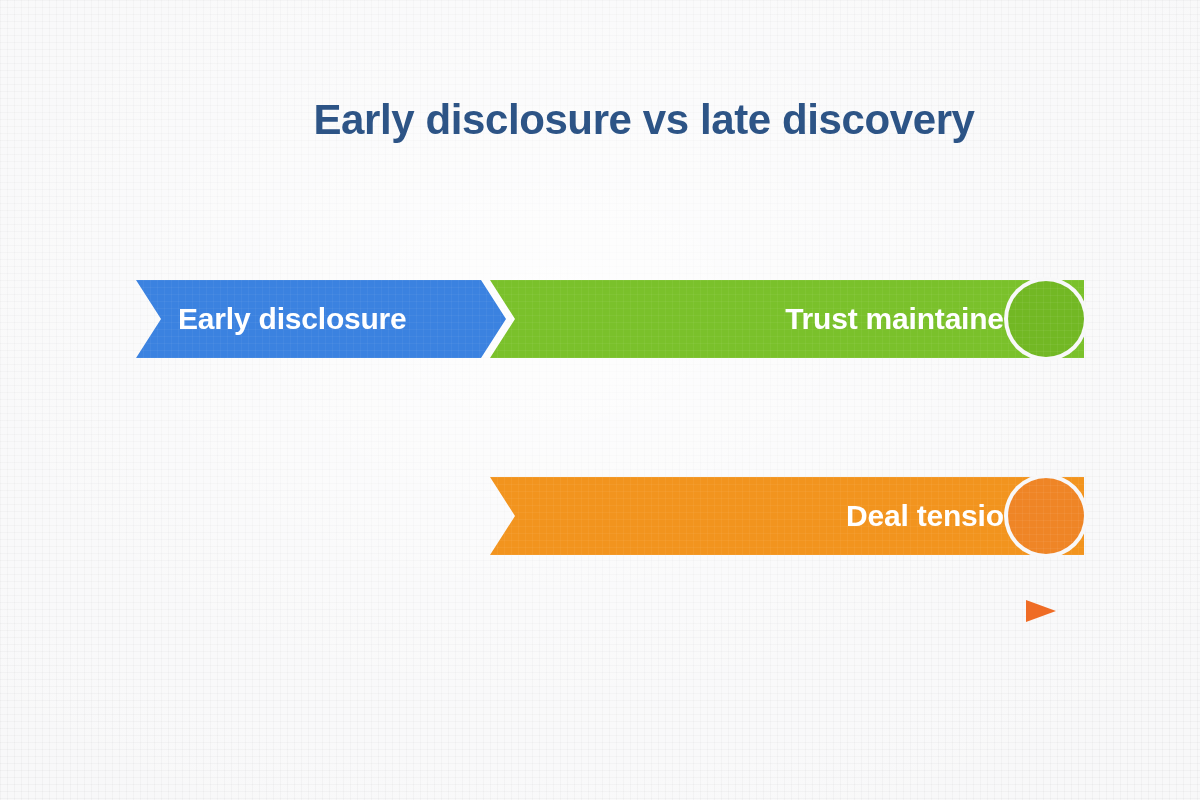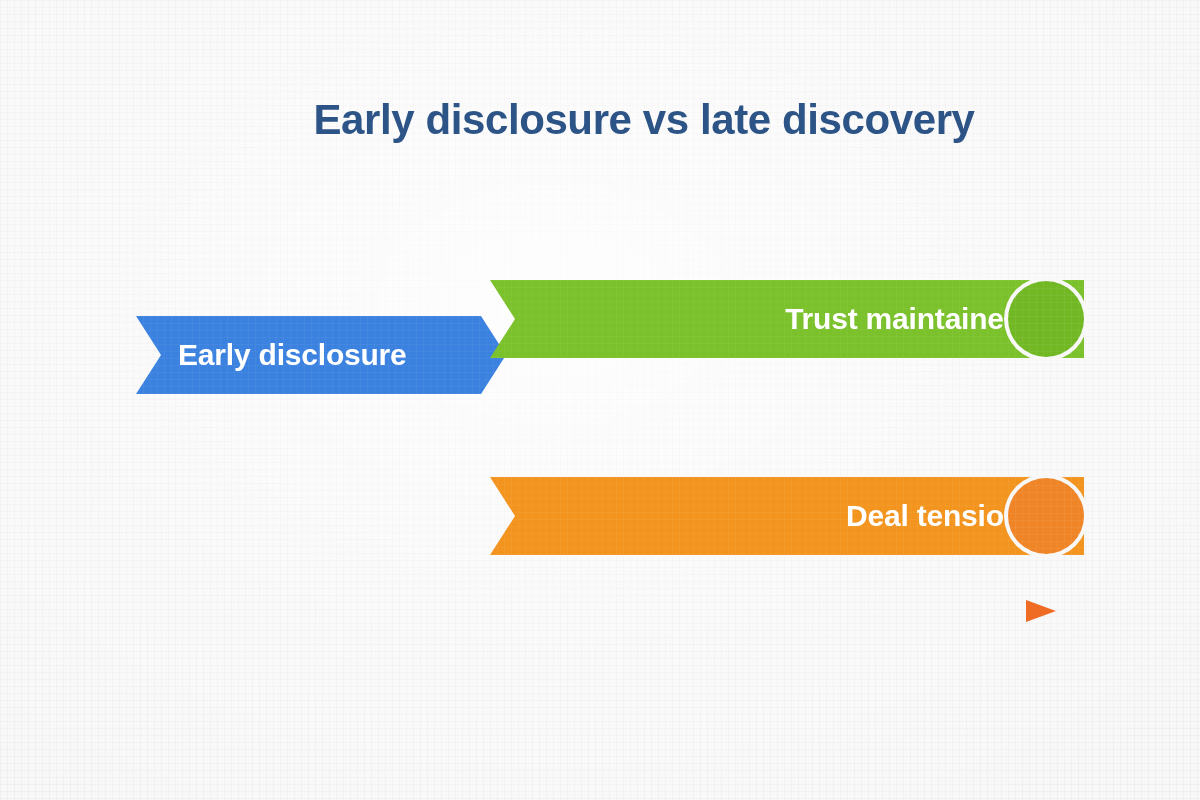--- a/index.html
+++ b/index.html
@@ -126,21 +126,21 @@
 <body>
 
 <div id="slide" style="background-color: rgb(248, 248, 249);">
 
   <div id="paper-sheen"></div>
 
   <div id="page-title" style="color: rgb(45, 84, 134); padding-left: 44px;">Early disclosure vs late discovery</div>
 
   <div class="flow-row" id="flow-row-1">
 
-    <div class="seg seg-stage" id="seg-stage-1" style="background-color: rgb(59, 130, 224); margin-top: 36px;">
+    <div class="seg seg-stage" id="seg-stage-1" style="background-color: rgb(59, 130, 224);">
       <span class="txt">Early disclosure</span>
     </div>
 
     <div class="seg seg-outcome" id="seg-outcome-1" style="background-color: rgb(122, 193, 43);">
       <span class="txt">Trust maintained</span>
     </div>
 
     <div class="seg-endcap" id="seg-endcap-1" style="background-color: rgb(114, 184, 36);"></div>
   </div>
 

